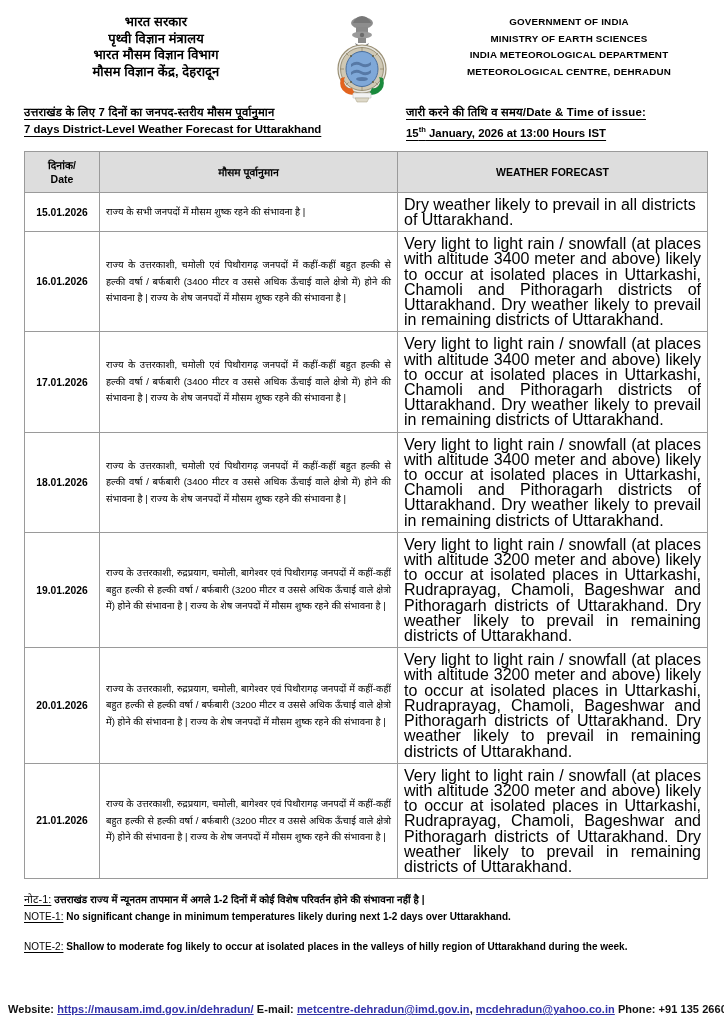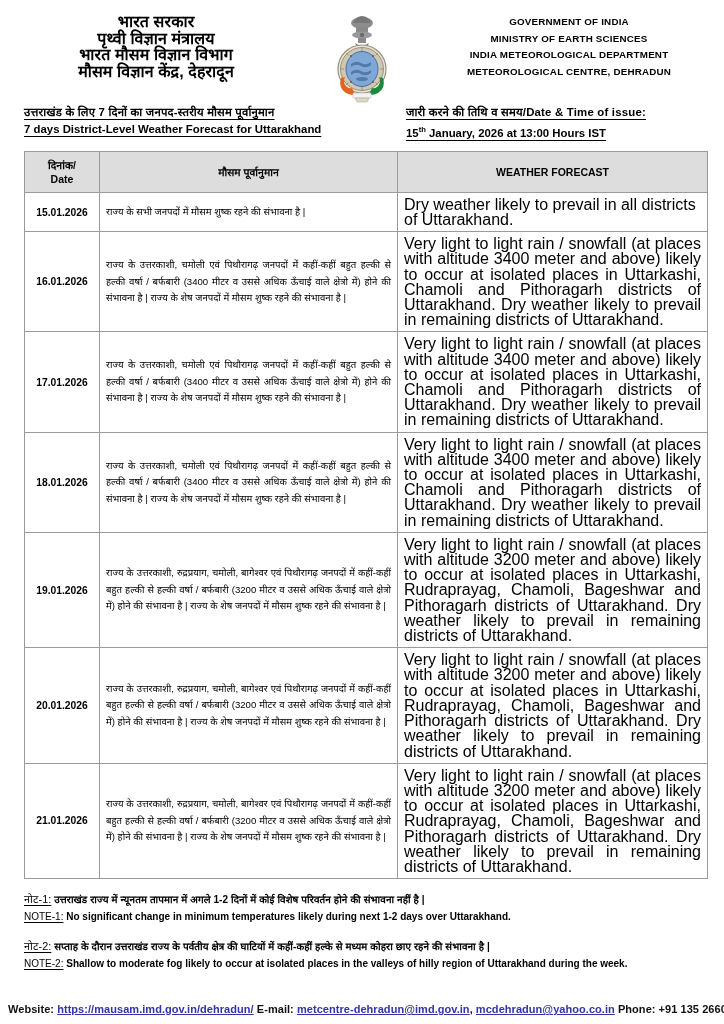--- a/index.html
+++ b/index.html
@@ -19,21 +19,21 @@
   
   .masthead {
     display: flex;
     align-items: flex-start;
     justify-content: space-between;
     padding: 14px 18px 0 18px;
     height: 100px;
   }
   .mast-col {
     width: 270px;
-    font-size: 16px;
+    font-size: 13px;
     font-weight: bold;
     line-height: 16.5px;
     letter-spacing: 0.1px;
   }
   .mast-col.left { text-align: center; padding-left: 6px; }
   .mast-col.right { text-align: center; padding-right: 4px; font-size: 9.8px; }
   .mast-col.right div { letter-spacing: 0.2px; }
 
   
   .emblem-wrap {
@@ -284,21 +284,20 @@
       </tr>
     </tbody>
   </table>
 
   <div class="notes">
     <div class="note-block">
       <div class="note-line hi"><span class="lbl">नोट-1:</span><span class="txt">  उत्तराखंड राज्य में न्यूनतम तापमान में अगले 1-2 दिनों में कोई विशेष परिवर्तन होने की संभावना नहीं है |</span></div>
       <div class="note-line en"><span class="lbl">NOTE-1:</span><span class="txt">  No significant change in minimum temperatures likely during next 1-2 days over Uttarakhand.</span></div>
     </div>
     <div class="note-block">
-      <div class="note-line hi"><span class="lbl">नोट-2:</span><span class="txt"> सप्ताह के दौरान उत्तराखंड राज्य के पर्वतीय क्षेत्र की घाटियों में कहीं-कहीं हल्के से मध्यम कोहरा छाए रहने की संभावना है |</span></div>
       <div class="note-line en"><span class="lbl">NOTE-2:</span><span class="txt"> Shallow to moderate fog likely to occur at isolated places in the valleys of hilly region of Uttarakhand during the week.</span></div>
     </div>
   </div>
 
   <div class="footer">
     <span>Website: </span><span class="lnk">https://mausam.imd.gov.in/dehradun/</span><span> E-mail: </span><span class="lnk">metcentre-dehradun@imd.gov.in</span><span>, </span><span class="lnk">mcdehradun@yahoo.co.in</span><span> Phone: +91 135 2660434, Mobile/WhatsApp: +91 7078675082</span>
   </div>
 
 </div>
 

